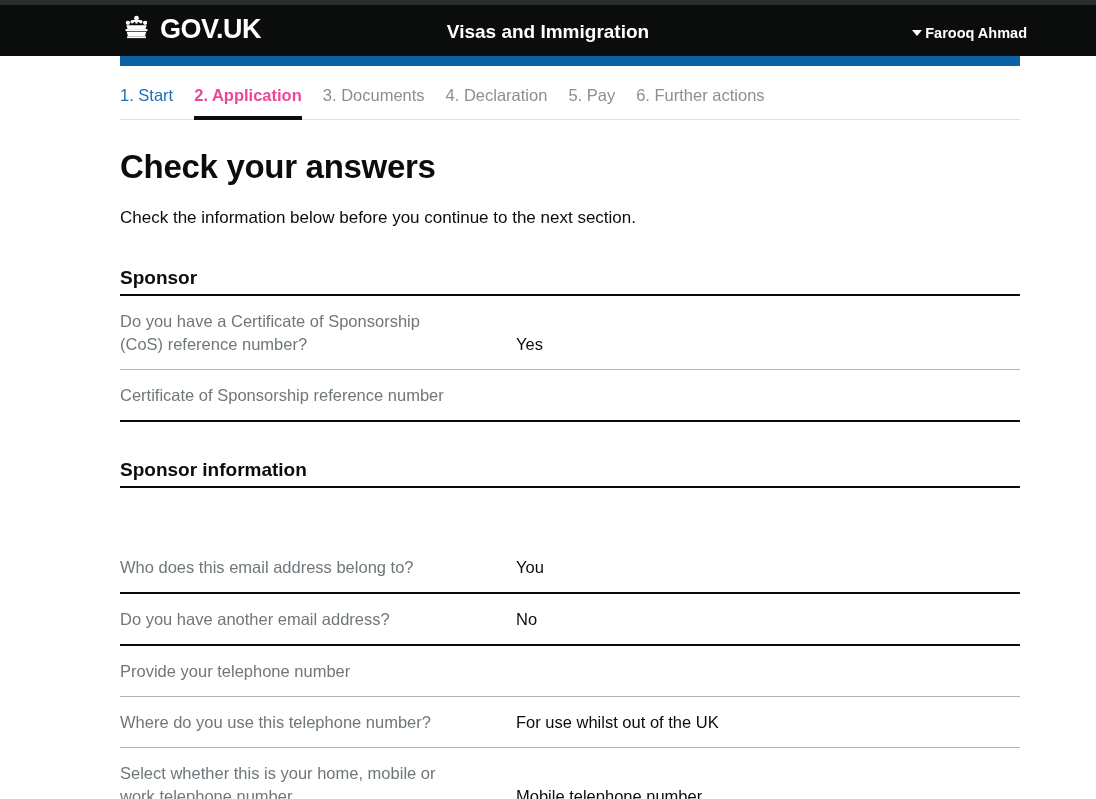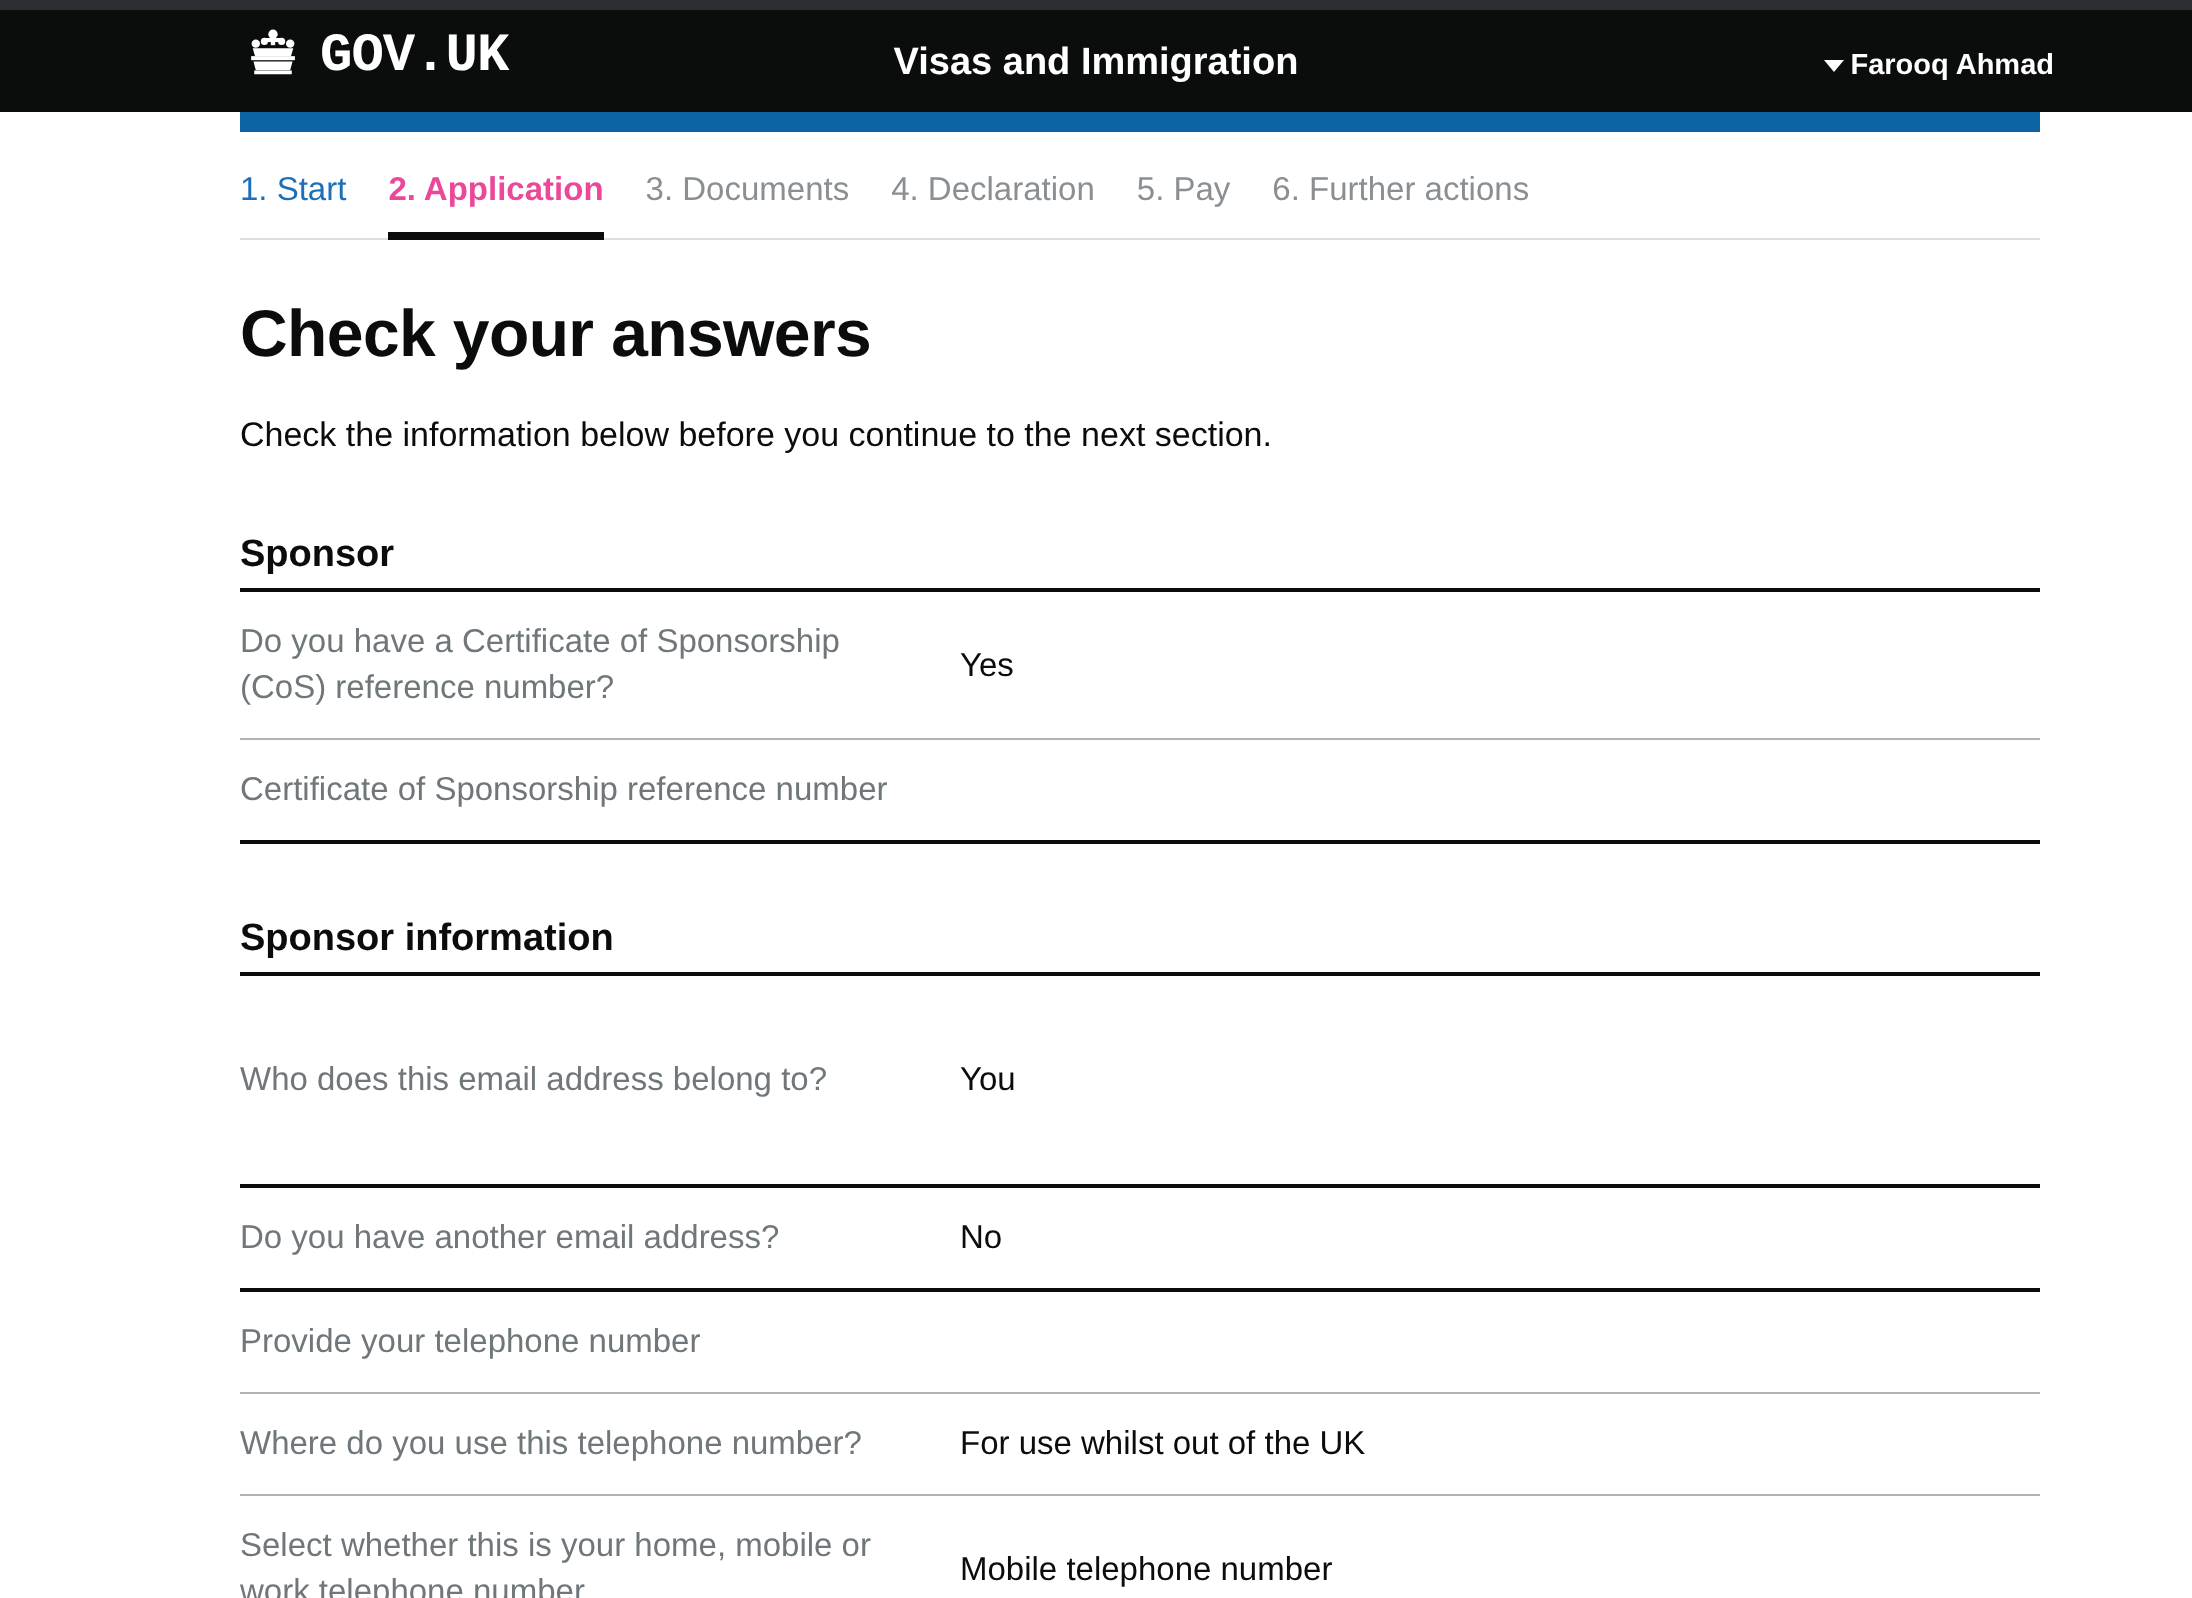--- a/index.html
+++ b/index.html
@@ -36,21 +36,20 @@
     margin: 0;
   }
   .brand {
     position: absolute;
     left: 120px;
     top: 9px;
     display: flex;
     align-items: center;
     gap: 7px;
     text-decoration: none;
-    font-family: Liberation Mono, monospace;
   }
   .crown { display: block; }
   .brand-name {
     color: #ffffff;
     font-size: 27px;
     font-weight: bold;
     letter-spacing: -0.5px;
     line-height: 30px;
     white-space: nowrap;
   }
@@ -161,22 +160,23 @@
     color: #0b0c0c;
     padding-bottom: 4px;
     border-bottom: 2px solid #0b0c0c;
   }
   .summary-list {
     width: 900px;
     margin: 0;
   }
   .summary-row {
     display: flex;
-    align-items: center;
+    align-items: flex-end;
     padding: 14px 0 13px 0;
+    gap: 36px;
   }
   .summary-row.thick { border-bottom: 2px solid #0b0c0c; }
   .summary-row.thin  { border-bottom: 1px solid #b1b4b6; }
   .summary-row.tall  { min-height: 106px; }
   .summary-key {
     width: 360px;
     flex: none;
     color: #6f777b;
     font-size: 16.5px;
     line-height: 23px;

